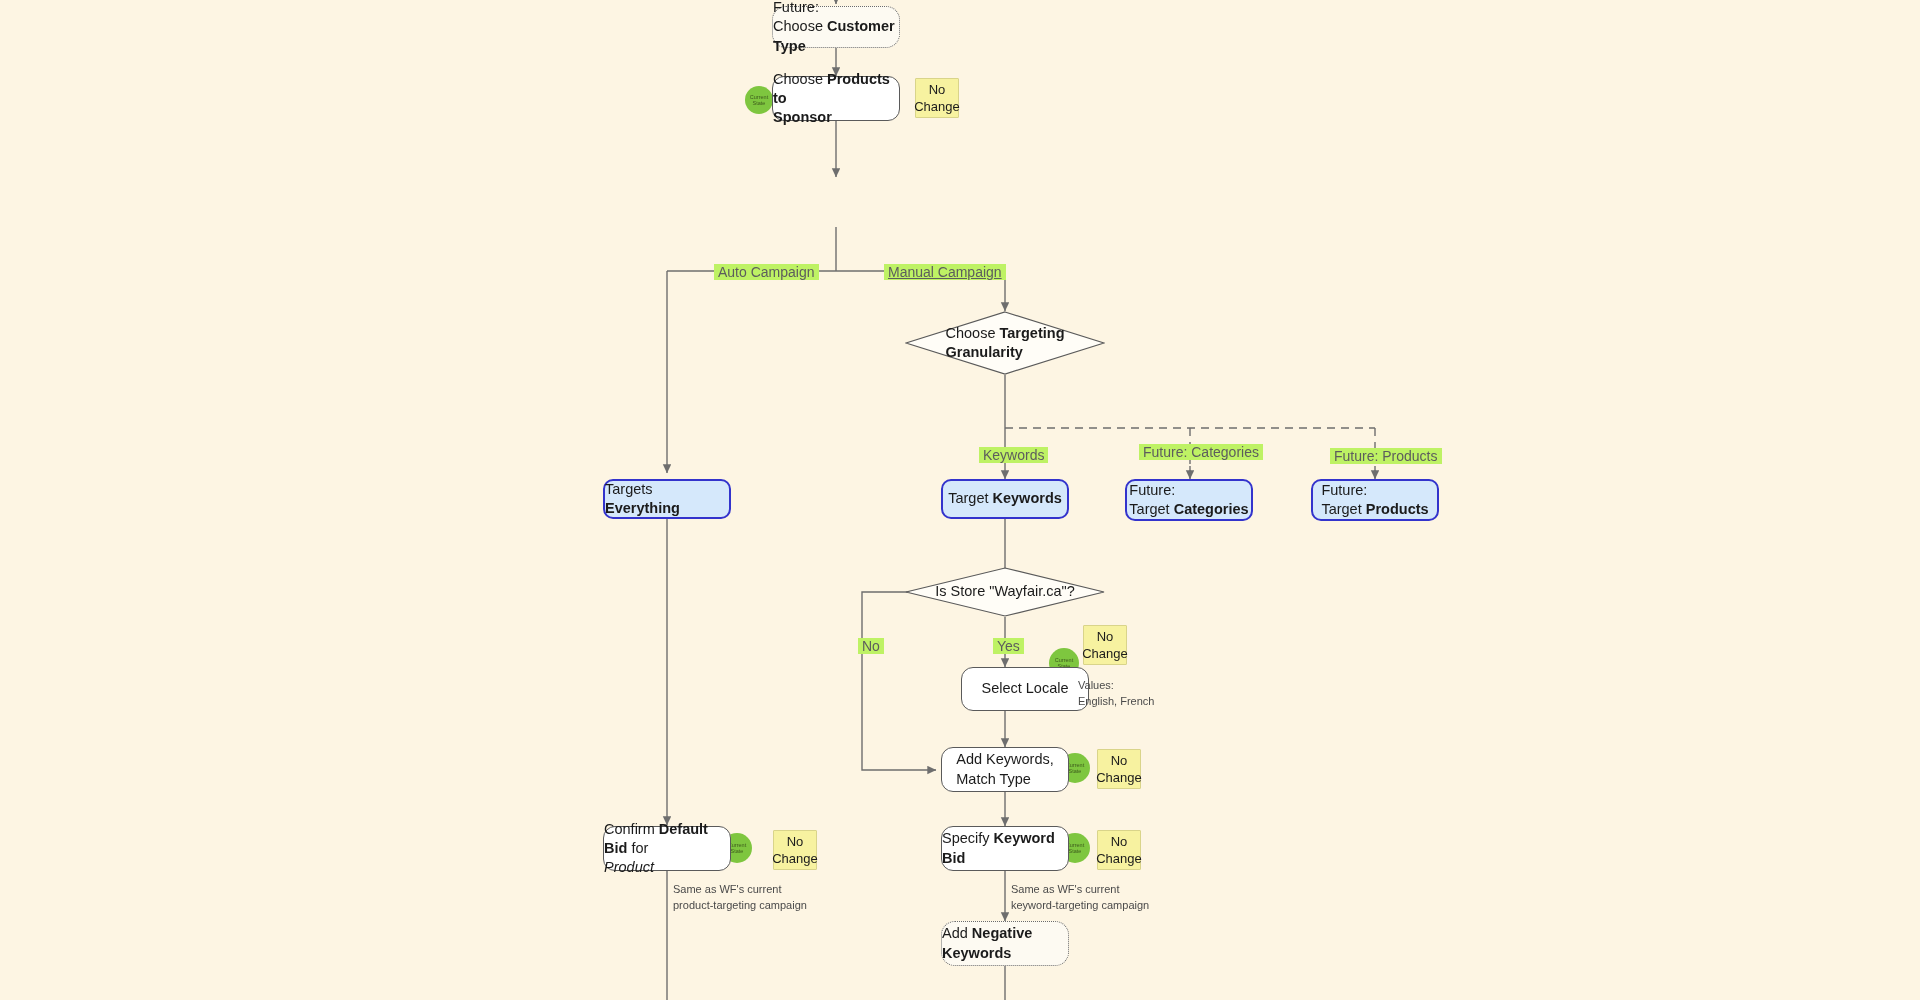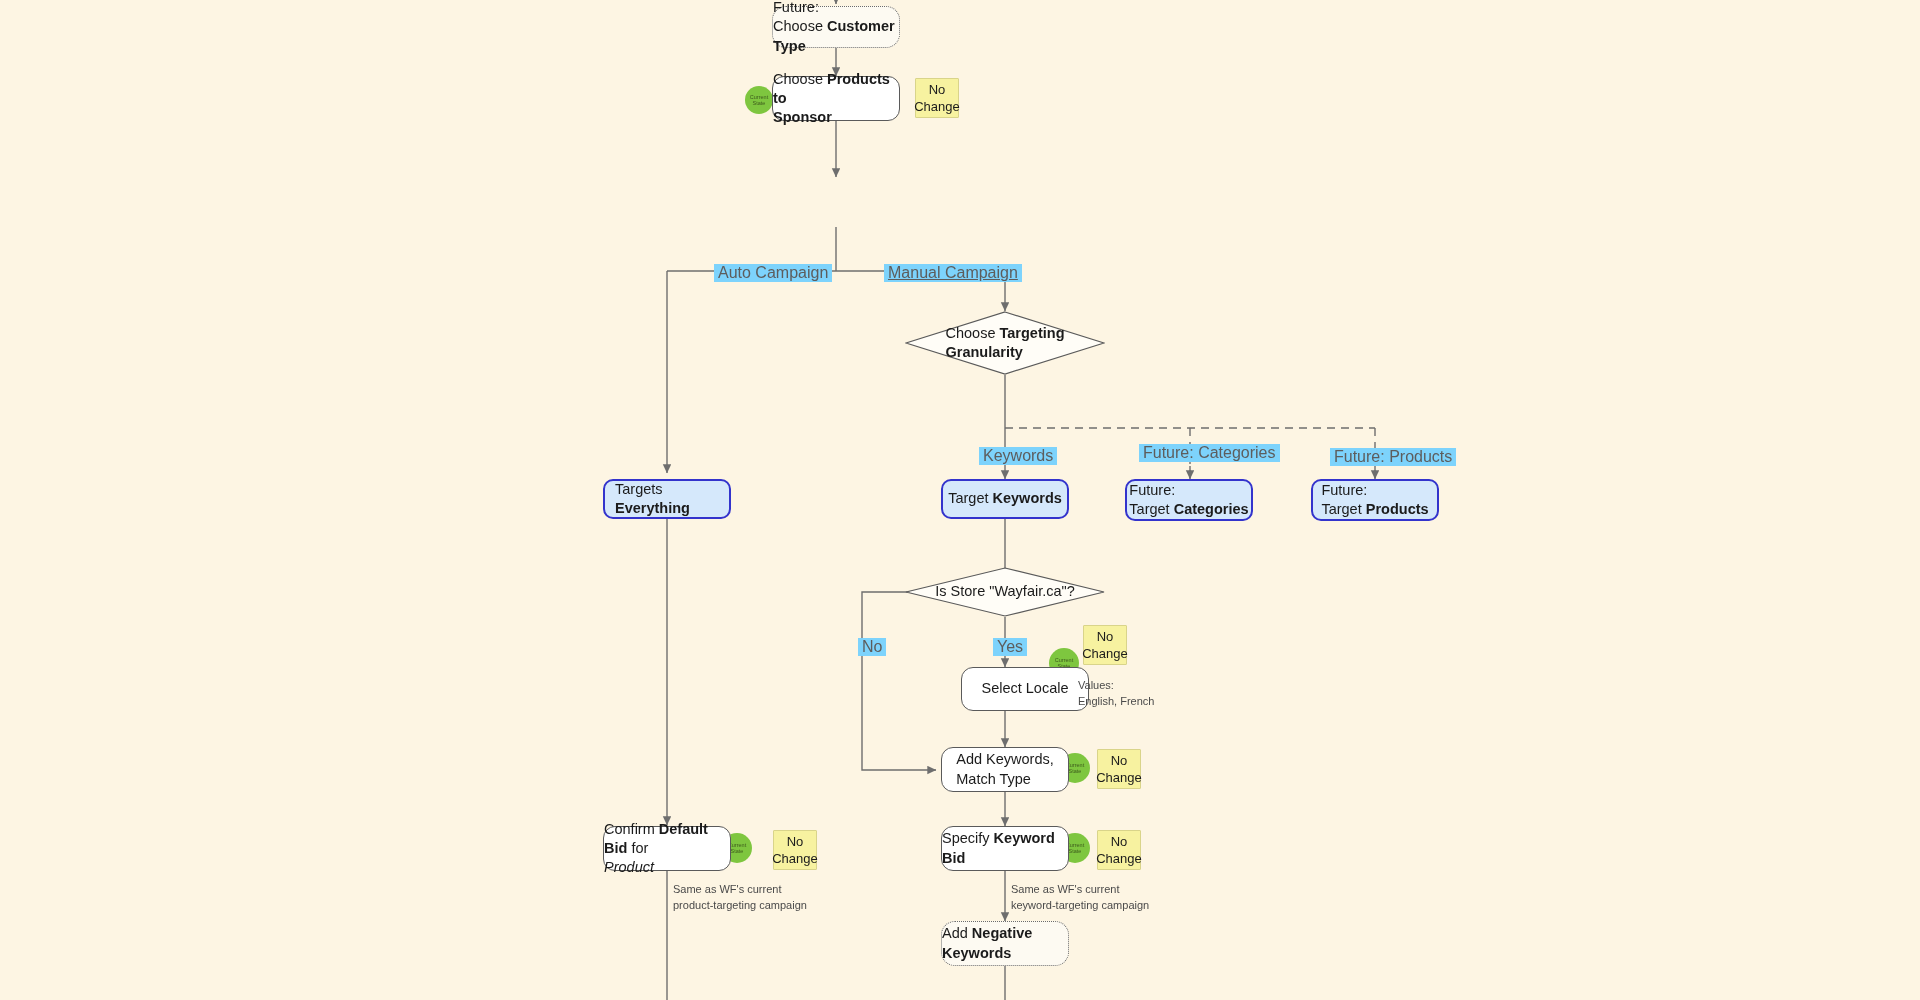--- a/index.html
+++ b/index.html
@@ -80,23 +80,23 @@
     position:absolute;
     font-size:11px;
     color:#4a4a4a;
     line-height:1.45;
     white-space:pre-line;
     z-index:3;
   }
   
   .edgelabel{
     position:absolute;
-    font-size:16px;
+    font-size:14px;
     color:#5d5d5d;
-    background:#7dd3fc;
+    background:#bef264;
     padding:0 4px;
     white-space:nowrap;
     z-index:3;
     text-align:center;
   }
   .b{font-weight:bold;}
   .i{font-style:italic;}
 </style>
 </head>
 <body>
@@ -192,21 +192,21 @@
     <div class="dlabel">
       <span>Choose </span><span class="b">Targeting</span><br>
       <span class="b">Granularity</span>
     </div>
   </div>
 
   <div class="edgelabel" style="left:979px;top:447px;">Keywords</div>
   <div class="edgelabel" style="left:1139px;top:444px;">Future: Categories</div>
   <div class="edgelabel" style="left:1330px;top:448px;">Future: Products</div>
 
-  <div class="node blue" style="left:603px;top:479px;width:128px;height:40px;padding-left:10px;">
+  <div class="node blue" style="left:603px;top:479px;width:128px;height:40px;">
     <div>
       <span>Targets </span><span class="b">Everything</span>
     </div>
   </div>
 
   <div class="node blue" style="left:941px;top:479px;width:128px;height:40px;">
     <div>
       <span>Target </span><span class="b">Keywords</span>
     </div>
   </div>

